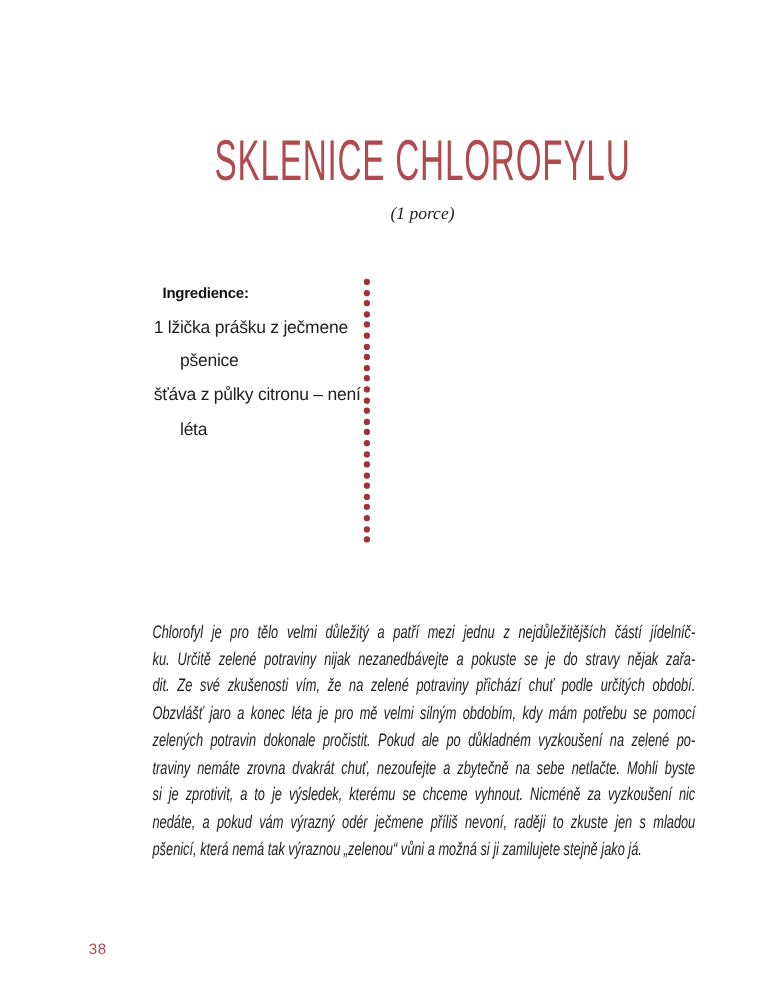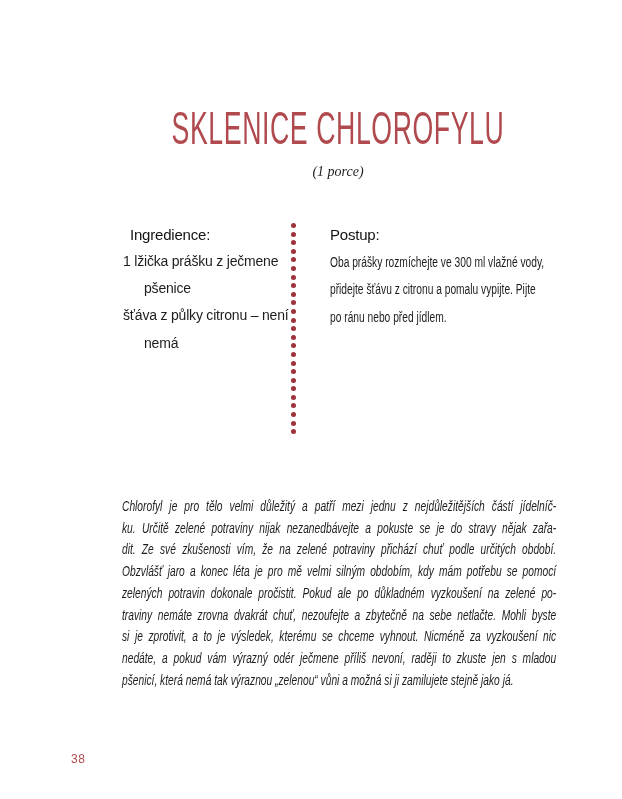--- a/index.html
+++ b/index.html
@@ -29,21 +29,21 @@
   }
   .servings{
     position:absolute;top:163px;left:0;width:622px;
     text-align:center;
     font-style:italic;font-size:14px;line-height:18px;color:#222222;font-family:Liberation Serif, serif;
   }
   .ingredients{
     position:absolute;left:96px;top:221px;width:185px;
   }
   .col-heading{
-    font-size:15px;font-weight:normal;line-height:27px;
+    font-size:12px;font-weight:bold;line-height:27px;
     letter-spacing:-0.2px;color:#111111;
   }
   .ingredients .col-heading{margin-left:7px;}
   .ing-line{
     font-size:14px;line-height:27.2px;
     letter-spacing:-0.2px;white-space:nowrap;
   }
   .ing-line.indent{padding-left:21px;}
   .dots{
     position:absolute;left:264px;top:223px;width:6px;
@@ -91,21 +91,21 @@
   <div class="title">SKLENICE CHLOROFYLU</div>
 
   <div class="servings">(1 porce)</div>
 
   <div class="ingredients">
     <div class="col-heading">Ingredience:</div>
     <div class="ing-lines">
         <div class="ing-line">1 lžička prášku z ječmene</div>
         <div class="ing-line indent">pšenice</div>
         <div class="ing-line">šťáva z půlky citronu – není</div>
-        <div class="ing-line indent last">nemá</div>
+        <div class="ing-line indent last">léta</div>
       </div>
   </div>
 
   <div class="dots">
       <div class="dot"></div>
       <div class="dot"></div>
       <div class="dot"></div>
       <div class="dot"></div>
       <div class="dot"></div>
       <div class="dot"></div>
@@ -123,28 +123,20 @@
       <div class="dot"></div>
       <div class="dot"></div>
       <div class="dot"></div>
       <div class="dot"></div>
       <div class="dot"></div>
       <div class="dot"></div>
       <div class="dot"></div>
       <div class="dot"></div>
     </div>
 
-  <div class="steps">
-    <div class="col-heading">Postup:</div>
-    <div class="step-lines">
-        <div class="step-line">Oba prášky rozmíchejte ve 300 ml vlažné vody,</div>
-        <div class="step-line">přidejte šťávu z citronu a pomalu vypijte. Pijte</div>
-        <div class="step-line last">po ránu nebo před jídlem.</div>
-      </div>
-  </div>
 
   <div class="body-text">
       <div class="body-line">Chlorofyl je pro tělo velmi důležitý a patří mezi jednu z nejdůležitějších částí jídelníč-</div>
       <div class="body-line">ku. Určitě zelené potraviny nijak nezanedbávejte a pokuste se je do stravy nějak zařa-</div>
       <div class="body-line">dit. Ze své zkušenosti vím, že na zelené potraviny přichází chuť podle určitých období.</div>
       <div class="body-line">Obzvlášť jaro a konec léta je pro mě velmi silným obdobím, kdy mám potřebu se pomocí</div>
       <div class="body-line">zelených potravin dokonale pročistit. Pokud ale po důkladném vyzkoušení na zelené po-</div>
       <div class="body-line">traviny nemáte zrovna dvakrát chuť, nezoufejte a zbytečně na sebe netlačte. Mohli byste</div>
       <div class="body-line">si je zprotivit, a to je výsledek, kterému se chceme vyhnout. Nicméně za vyzkoušení nic</div>
       <div class="body-line">nedáte, a pokud vám výrazný odér ječmene příliš nevoní, raději to zkuste jen s mladou</div>

